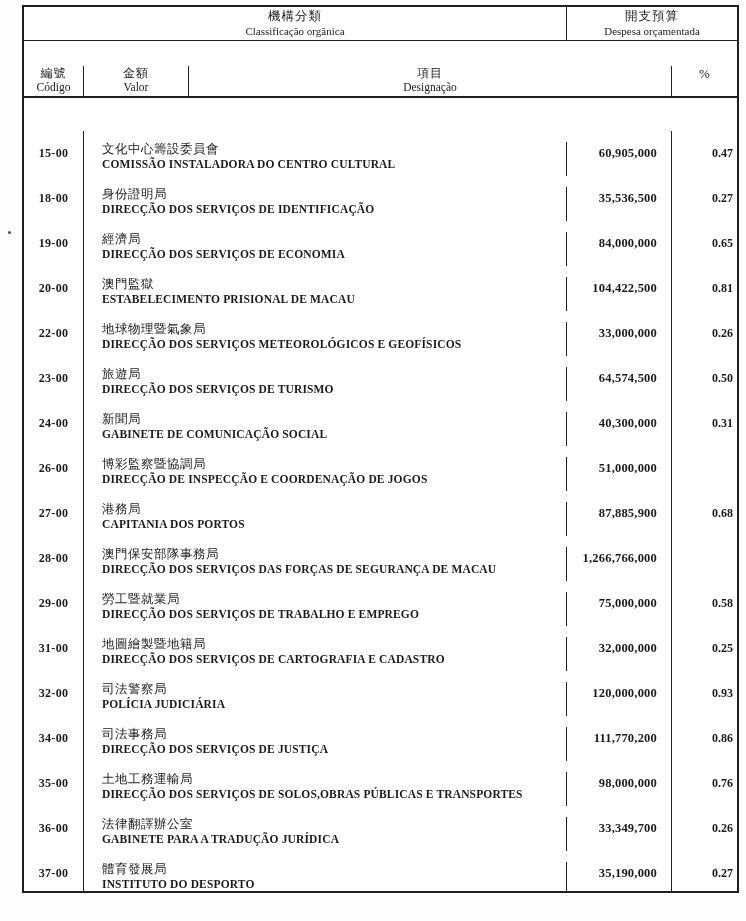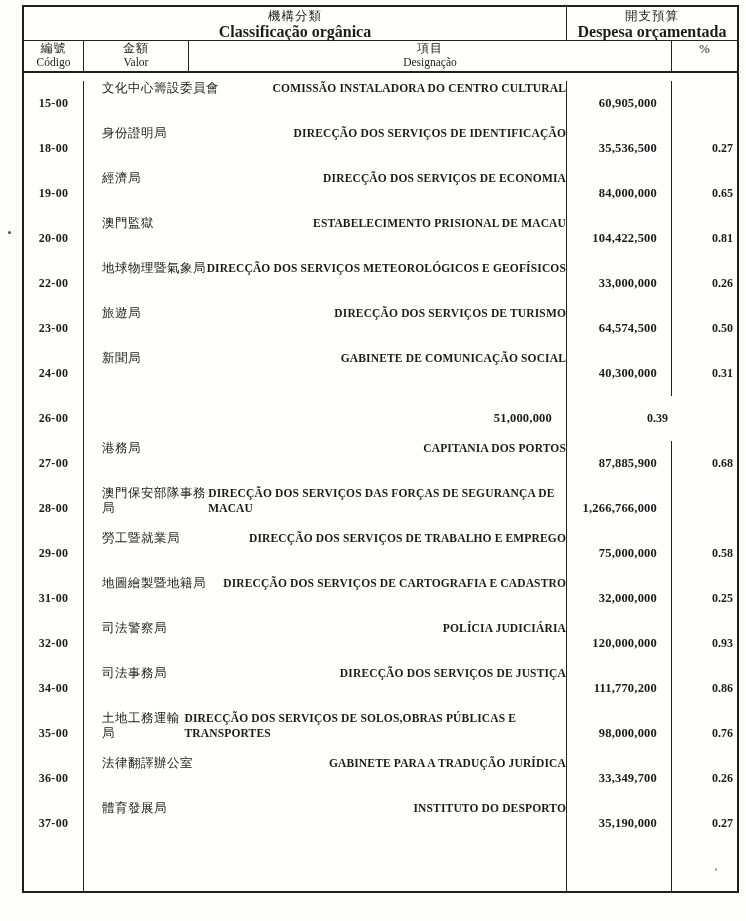--- a/index.html
+++ b/index.html
@@ -9,29 +9,29 @@
     font-family:"Liberation Serif","DejaVu Serif",serif;
     color:#1b1b1b;
     position:relative;
     overflow:hidden;
   }
   .doc-table {
     position:absolute; left:22px; top:5px;
     width:717px; height:888px;
     border:2px solid #1f1f1f;
     background:#fffffe;
-    display:flex; flex-direction:column;
+    display:flex; flex-direction:column;gap:25px;
   }
   
   .hrow1 { height:34px; display:flex; border-bottom:1px solid #222; flex:none; }
   .hrow1 .hcell { display:flex; flex-direction:column; justify-content:center; align-items:center; }
   .hcell-org { width:543px; border-right:1px solid #222; }
   .hcell-exp { flex:1; }
   .h-zh { font-size:12.5px; line-height:15px; letter-spacing:1px; }
-  .h-pt { font-size:16px; line-height:15px;font-weight:bold; }
+  .h-pt { font-size:11px; line-height:15px; }
   
   .hrow2 { height:32px; display:flex; border-bottom:2px solid #1f1f1f; flex:none; }
   .hrow2 .hcell { display:flex; flex-direction:column; justify-content:flex-start; align-items:center; }
   .hcell-code  { width:60px;  border-right:1px solid #222; }
   .hcell-desig { width:483px; border-right:1px solid #222; }
   .hcell-valor { width:105px; border-right:1px solid #222; }
   .hcell-pct   { flex:1; }
   .h-zh2 { font-size:12px; line-height:14px; letter-spacing:1px; }
   .h-pt2 { font-size:11.5px; line-height:14px; }
   .h-pct-sym { font-size:13px; }
@@ -41,21 +41,21 @@
     height:45px; flex:none;
     display:grid; grid-template-columns:60px 483px 105px 1fr;
     align-items:stretch;
   }
   .trow.first { height:53px; padding-top:8px; }
   .trow.filler { flex:1; height:auto; }
   .tcell { display:flex; align-items:center; }
   .c-code  { justify-content:center; border-right:1px solid #222;
              font-size:12px; font-weight:600; letter-spacing:0.3px; }
   .c-desig { border-right:1px solid #222; padding-left:18px;
-             flex-direction:row; align-items:flex-start; justify-content:space-between; }
+             flex-direction:column; align-items:flex-start; justify-content:flex-start;margin-top:11px; }
   .c-valor { justify-content:flex-end; border-right:1px solid #222; padding-right:14px;
              font-size:12.5px; font-weight:700; letter-spacing:0.2px; }
   .c-pct   { justify-content:flex-end; padding-right:4px;
              font-size:12px; font-weight:700; }
   .name-zh { font-size:12.5px; line-height:15px; letter-spacing:0.5px; }
   .name-pt { font-size:11.5px; line-height:15px; font-weight:700; letter-spacing:0.15px; }
   
   .speck { position:absolute; background:#4d4d4d; border-radius:50%; }
   .speck-1 { left:8px;  top:231px; width:3px; height:3px; }
   .speck-2 { left:715px; top:868px; width:2px; height:3px; opacity:.55; }
@@ -96,20 +96,21 @@
 
   <div class="tbody" id="table-body">
 
       <div class="trow first">
         <div class="tcell c-code">15-00</div>
         <div class="tcell c-desig">
           <div class="name-zh">文化中心籌設委員會</div>
           <div class="name-pt">COMISSÃO INSTALADORA DO CENTRO CULTURAL</div>
         </div>
         <div class="tcell c-valor">60,905,000</div>
+        <div class="tcell c-pct">0.47</div>
       </div>
 
       <div class="trow">
         <div class="tcell c-code">18-00</div>
         <div class="tcell c-desig">
           <div class="name-zh">身份證明局</div>
           <div class="name-pt">DIRECÇÃO DOS SERVIÇOS DE IDENTIFICAÇÃO</div>
         </div>
         <div class="tcell c-valor">35,536,500</div>
         <div class="tcell c-pct">0.27</div>
@@ -160,22 +161,25 @@
         <div class="tcell c-desig">
           <div class="name-zh">新聞局</div>
           <div class="name-pt">GABINETE DE COMUNICAÇÃO SOCIAL</div>
         </div>
         <div class="tcell c-valor">40,300,000</div>
         <div class="tcell c-pct">0.31</div>
       </div>
 
       <div class="trow">
         <div class="tcell c-code">26-00</div>
+        <div class="tcell c-desig">
+          <div class="name-zh">博彩監察暨協調局</div>
+          <div class="name-pt">DIRECÇÃO DE INSPECÇÃO E COORDENAÇÃO DE JOGOS</div>
+        </div>
         <div class="tcell c-valor">51,000,000</div>
-        <div class="tcell c-pct">0.39</div>
       </div>
 
       <div class="trow">
         <div class="tcell c-code">27-00</div>
         <div class="tcell c-desig">
           <div class="name-zh">港務局</div>
           <div class="name-pt">CAPITANIA DOS PORTOS</div>
         </div>
         <div class="tcell c-valor">87,885,900</div>
         <div class="tcell c-pct">0.68</div>

